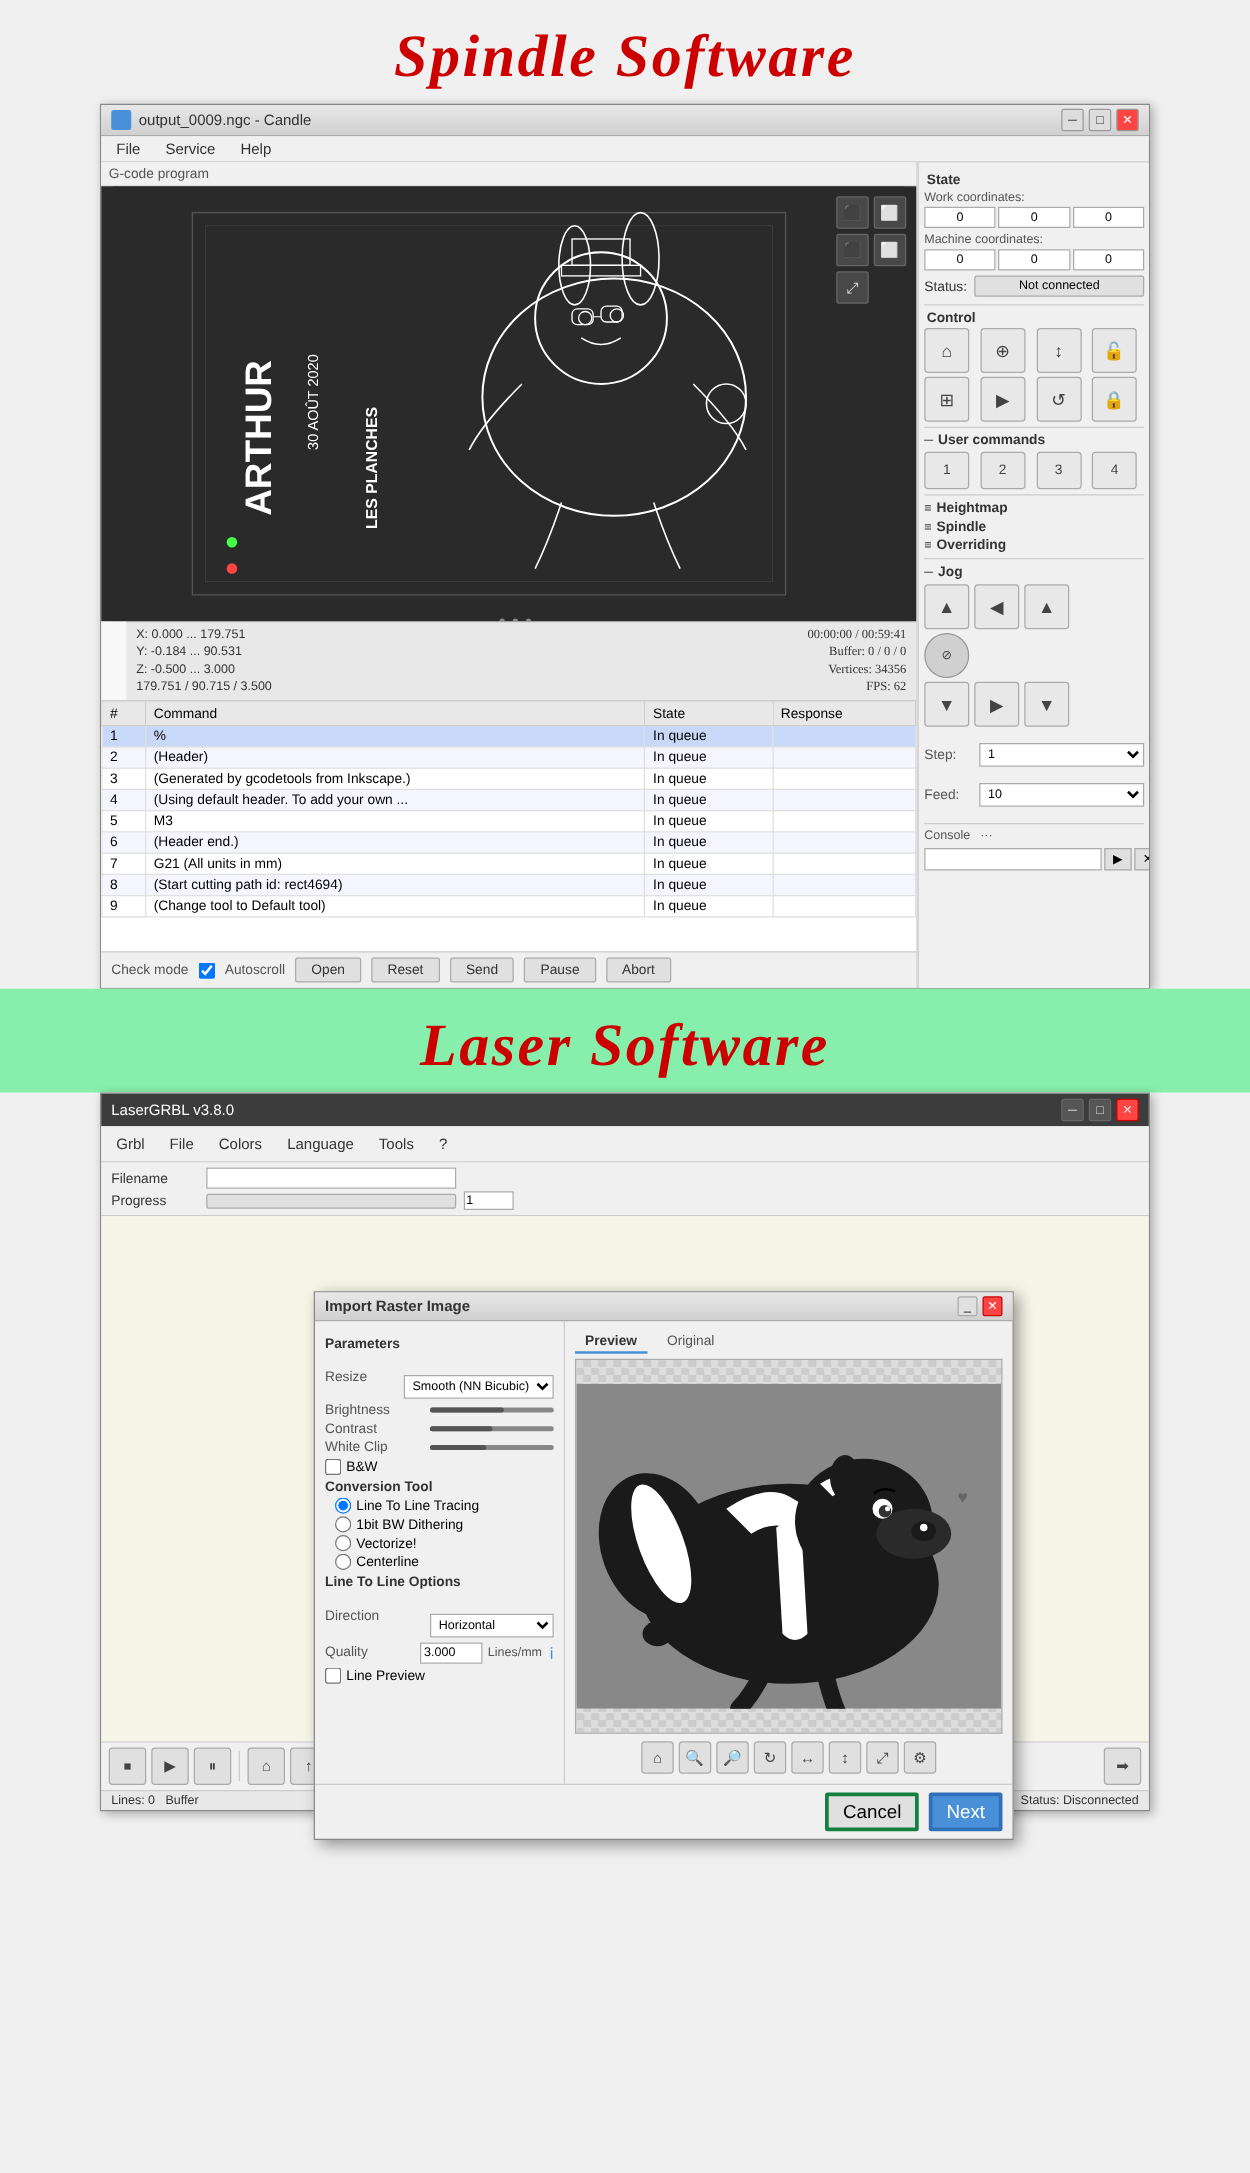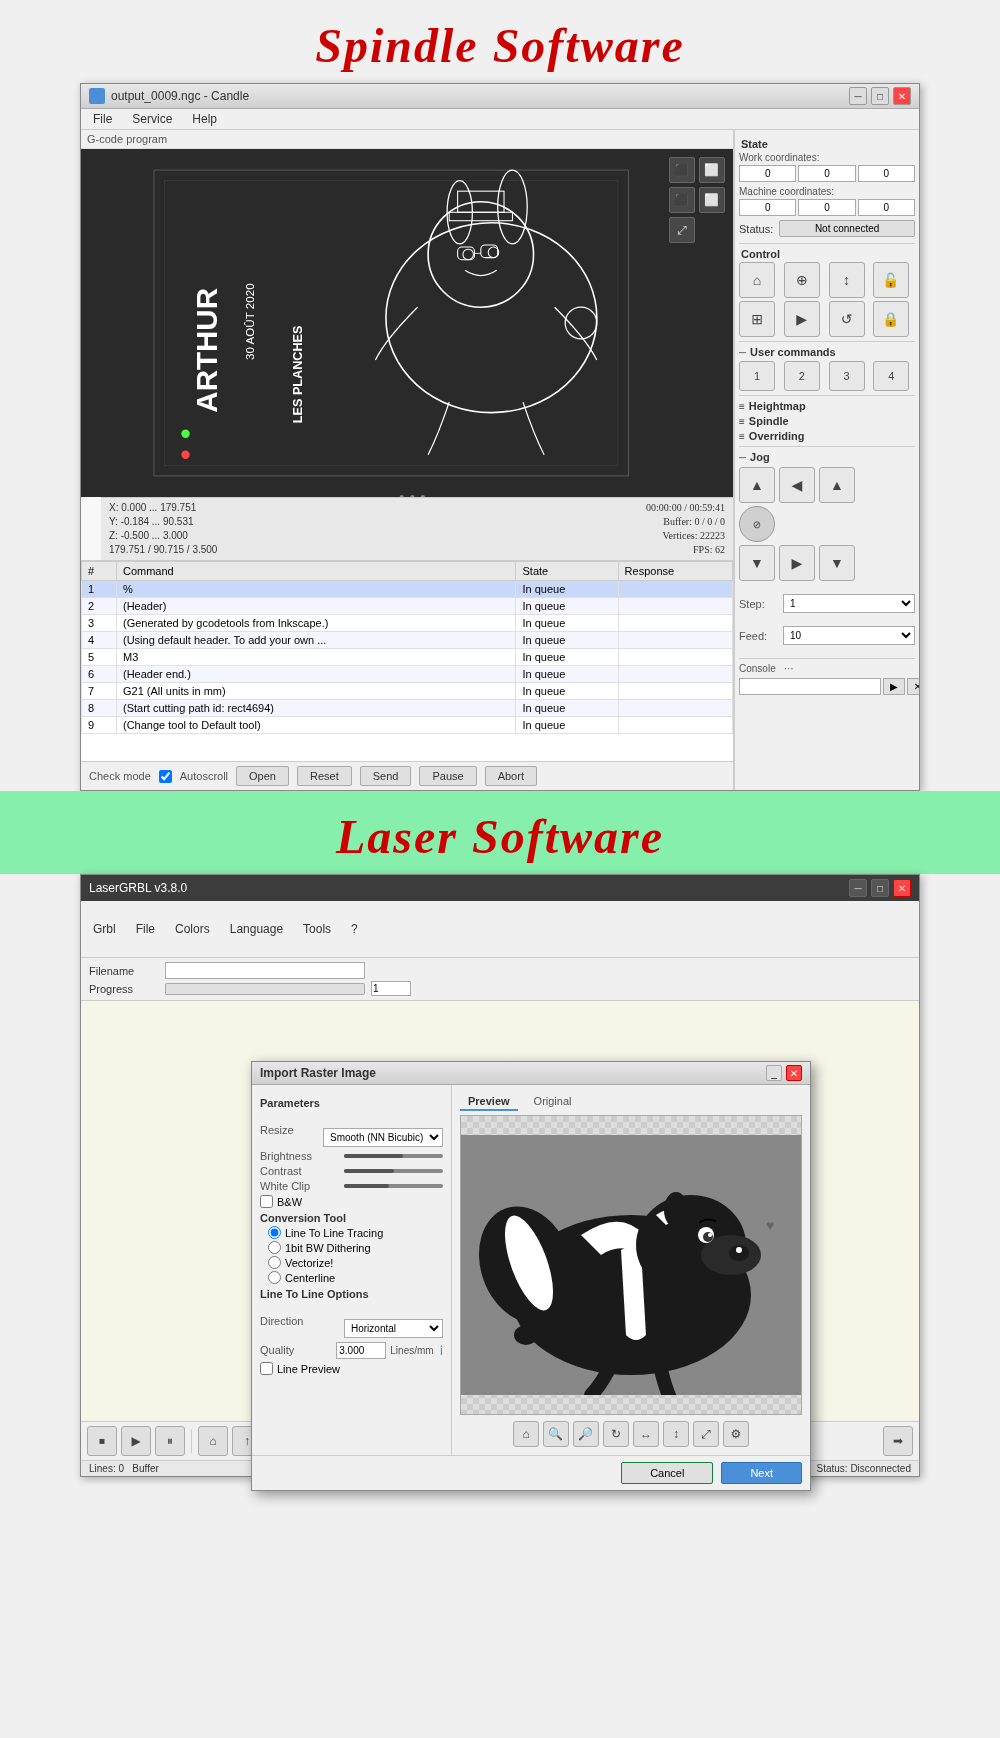--- a/index.html
+++ b/index.html
@@ -394,21 +394,21 @@
       color: #ddd;
       display: flex;
       align-items: center;
       justify-content: center;
       font-size: 10px;
       cursor: pointer;
     }
     .laser-menubar {
       background: #f0f0f0;
       border-bottom: 1px solid #ccc;
-      padding: 20px 8px;
+      padding: 6px 8px;
       display: flex;
       gap: 12px;
     }
     .laser-menuitem {
       font-size: 12px;
       color: #333;
       cursor: pointer;
       padding: 1px 4px;
     }
     .laser-toolbar {
@@ -622,26 +622,26 @@
       max-height: 100%;
     }
     .dialog-footer {
       border-top: 1px solid #ccc;
       padding: 6px 8px;
       display: flex;
       justify-content: flex-end;
       gap: 8px;
     }
     .dialog-btn {
-      padding: 4px 28px;
+      padding: 4px 11px;
       background: #e0e0e0;
-      border: 1px solid #15803d;
+      border: 3px solid #15803d;
       border-radius: 2px;
       cursor: pointer;
-      font-size: 11px;
+      font-size: 15px;
     }
     .dialog-btn.primary { background: #4a90d9; color: white; border-color: #3070b9; }
 
     
     .laser-bottom-toolbar {
       background: #f0f0f0;
       border-top: 1px solid #ccc;
       padding: 4px 6px;
       display: flex;
       align-items: center;
@@ -795,21 +795,21 @@
       <div class="gcode-status-bar">
         <div class="gcode-status-left">
           <div>X: 0.000 ... 179.751</div>
           <div>Y: -0.184 ... 90.531</div>
           <div>Z: -0.500 ... 3.000</div>
           <div>179.751 / 90.715 / 3.500</div>
         </div>
         <div class="gcode-status-right">
           <div>00:00:00 / 00:59:41</div>
           <div>Buffer: 0 / 0 / 0</div>
-          <div>Vertices: 22223</div>
+          <div>Vertices: 34356</div>
           <div>FPS: 62</div>
         </div>
       </div>
 
       <div class="gcode-table-panel">
         <div class="gcode-table-scroll">
           <table class="gcode-table">
             <thead>
               <tr>
                 <th>#</th>

